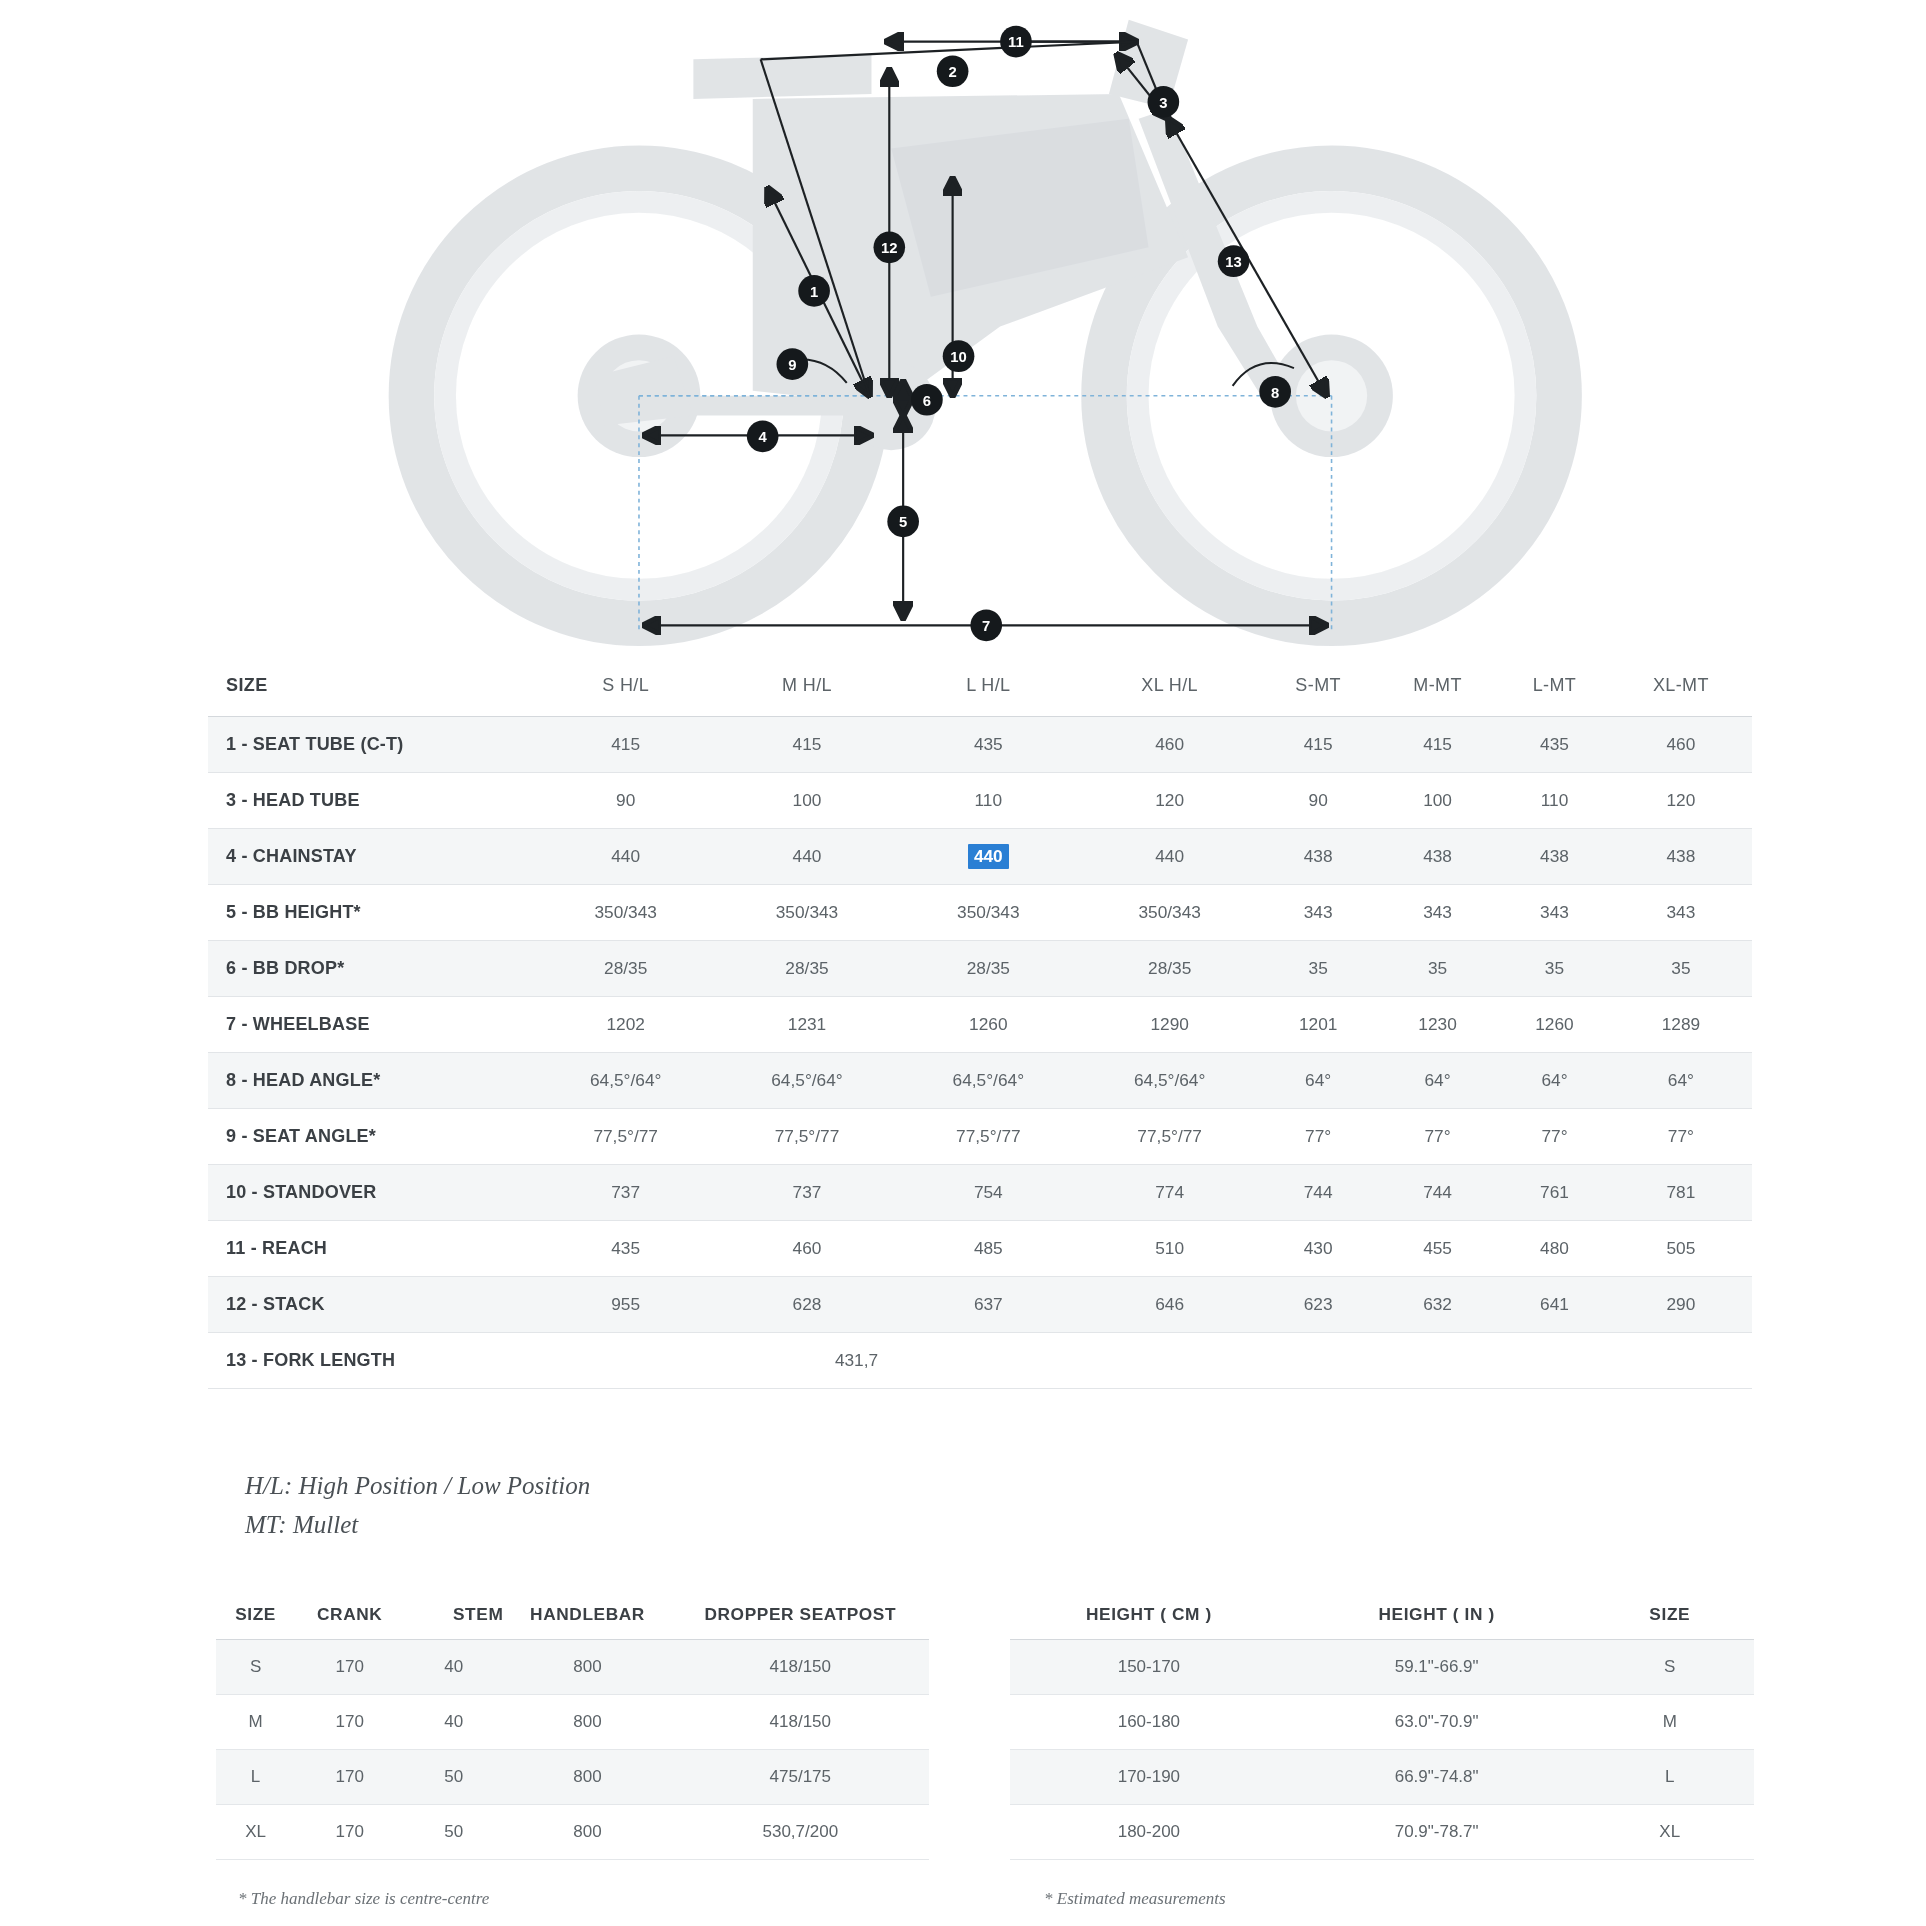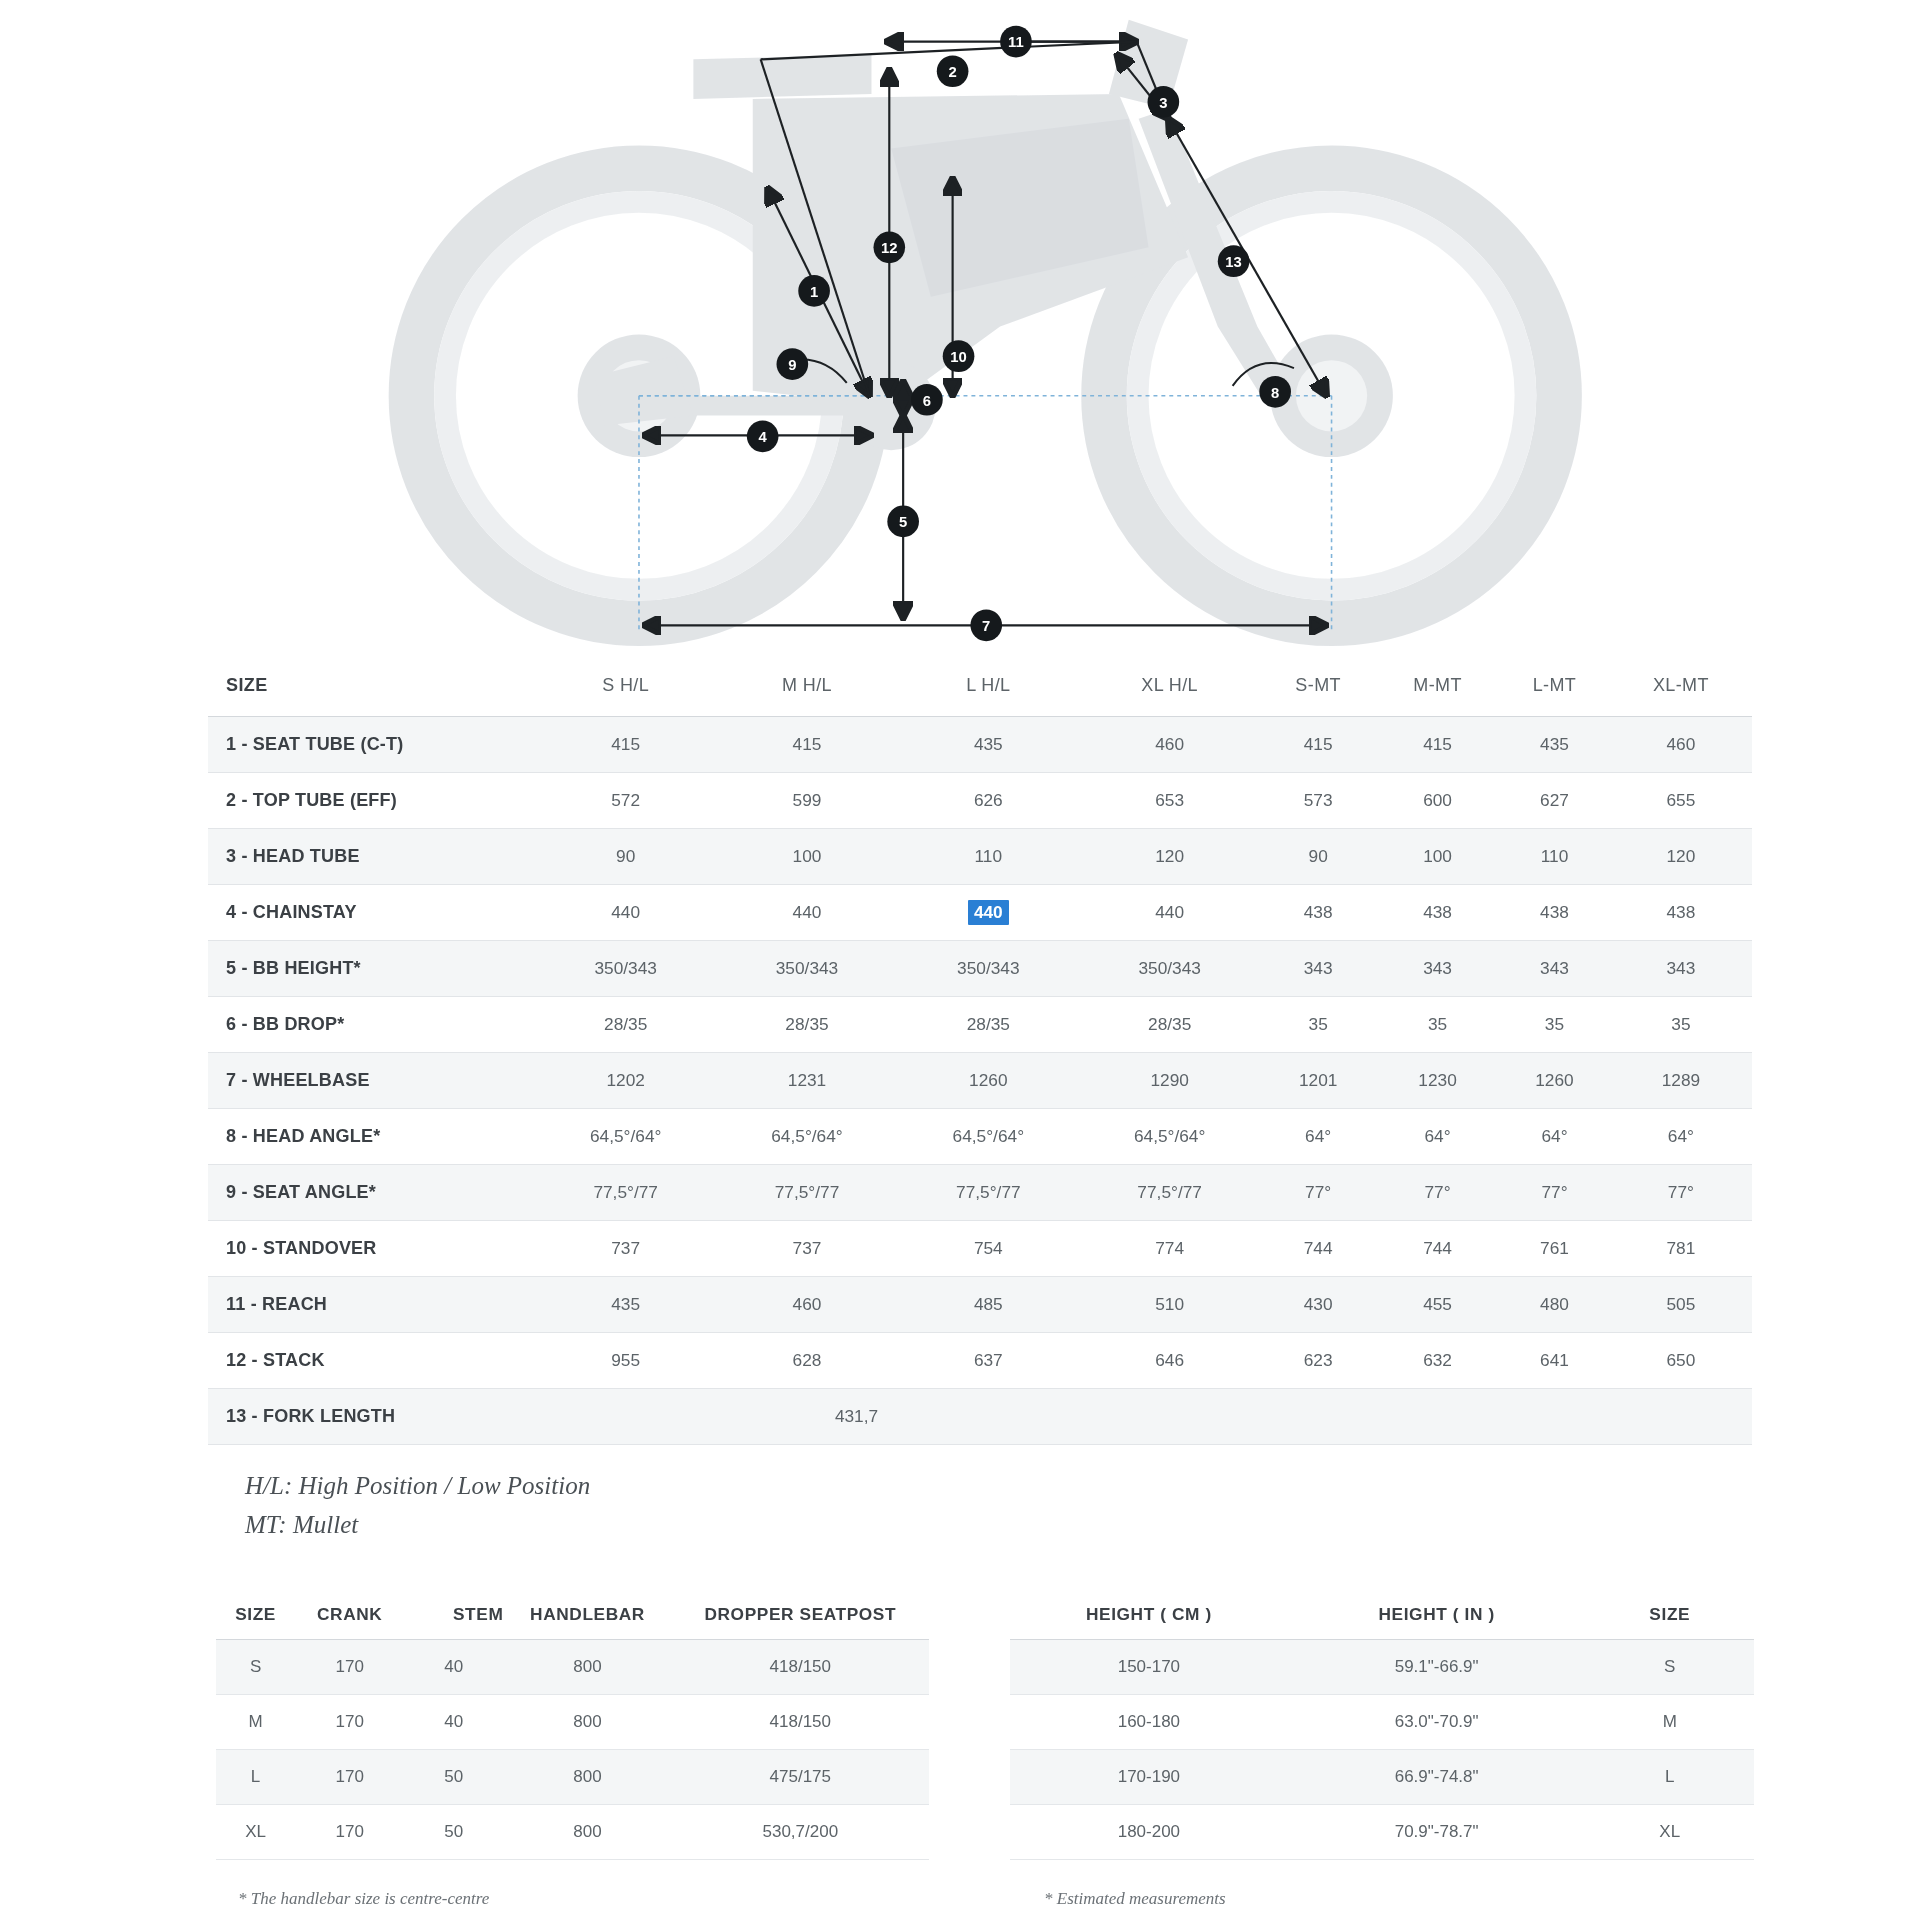--- a/index.html
+++ b/index.html
@@ -249,31 +249,20 @@
           <td class="val">415</td>
           <td class="val">415</td>
           <td class="val">435</td>
           <td class="val">460</td>
           <td class="val">415</td>
           <td class="val">415</td>
           <td class="val">435</td>
           <td class="val">460</td>
         </tr>
         <tr>
-          <td class="lbl">2 - TOP TUBE (EFF)</td>
-          <td class="val">572</td>
-          <td class="val">599</td>
-          <td class="val">626</td>
-          <td class="val">653</td>
-          <td class="val">573</td>
-          <td class="val">600</td>
-          <td class="val">627</td>
-          <td class="val">655</td>
-        </tr>
-        <tr>
           <td class="lbl">3 - HEAD TUBE</td>
           <td class="val">90</td>
           <td class="val">100</td>
           <td class="val">110</td>
           <td class="val">120</td>
           <td class="val">90</td>
           <td class="val">100</td>
           <td class="val">110</td>
           <td class="val">120</td>
         </tr>
@@ -367,21 +356,21 @@
         </tr>
         <tr>
           <td class="lbl">12 - STACK</td>
           <td class="val">955</td>
           <td class="val">628</td>
           <td class="val">637</td>
           <td class="val">646</td>
           <td class="val">623</td>
           <td class="val">632</td>
           <td class="val">641</td>
-          <td class="val">650</td>
+          <td class="val">290</td>
         </tr>
         <tr class="fork">
           <td class="lbl">13 - FORK LENGTH</td>
           <td class="forkval" colspan="8" style="text-align: center; padding-right: 574px;">431,7</td>
         </tr>
       </tbody>
   </table>
 
   <div class="footnotes">
     <div>H/L: High Position / Low Position</div>

